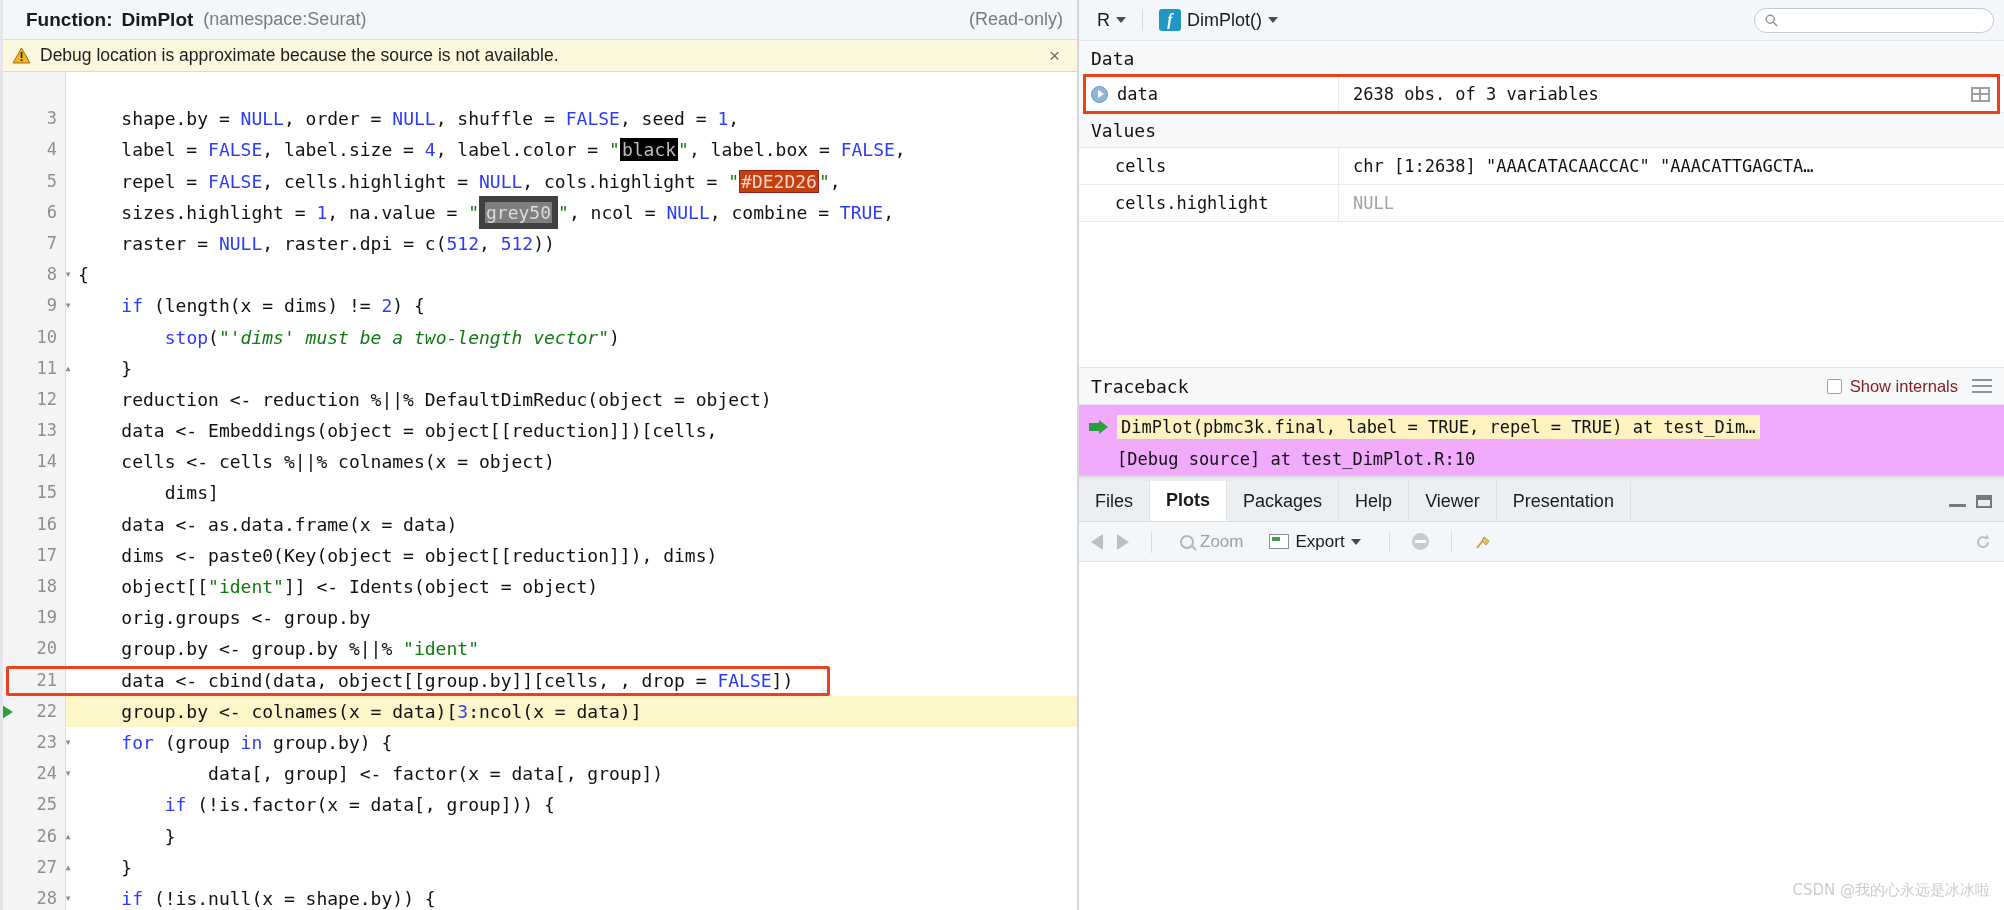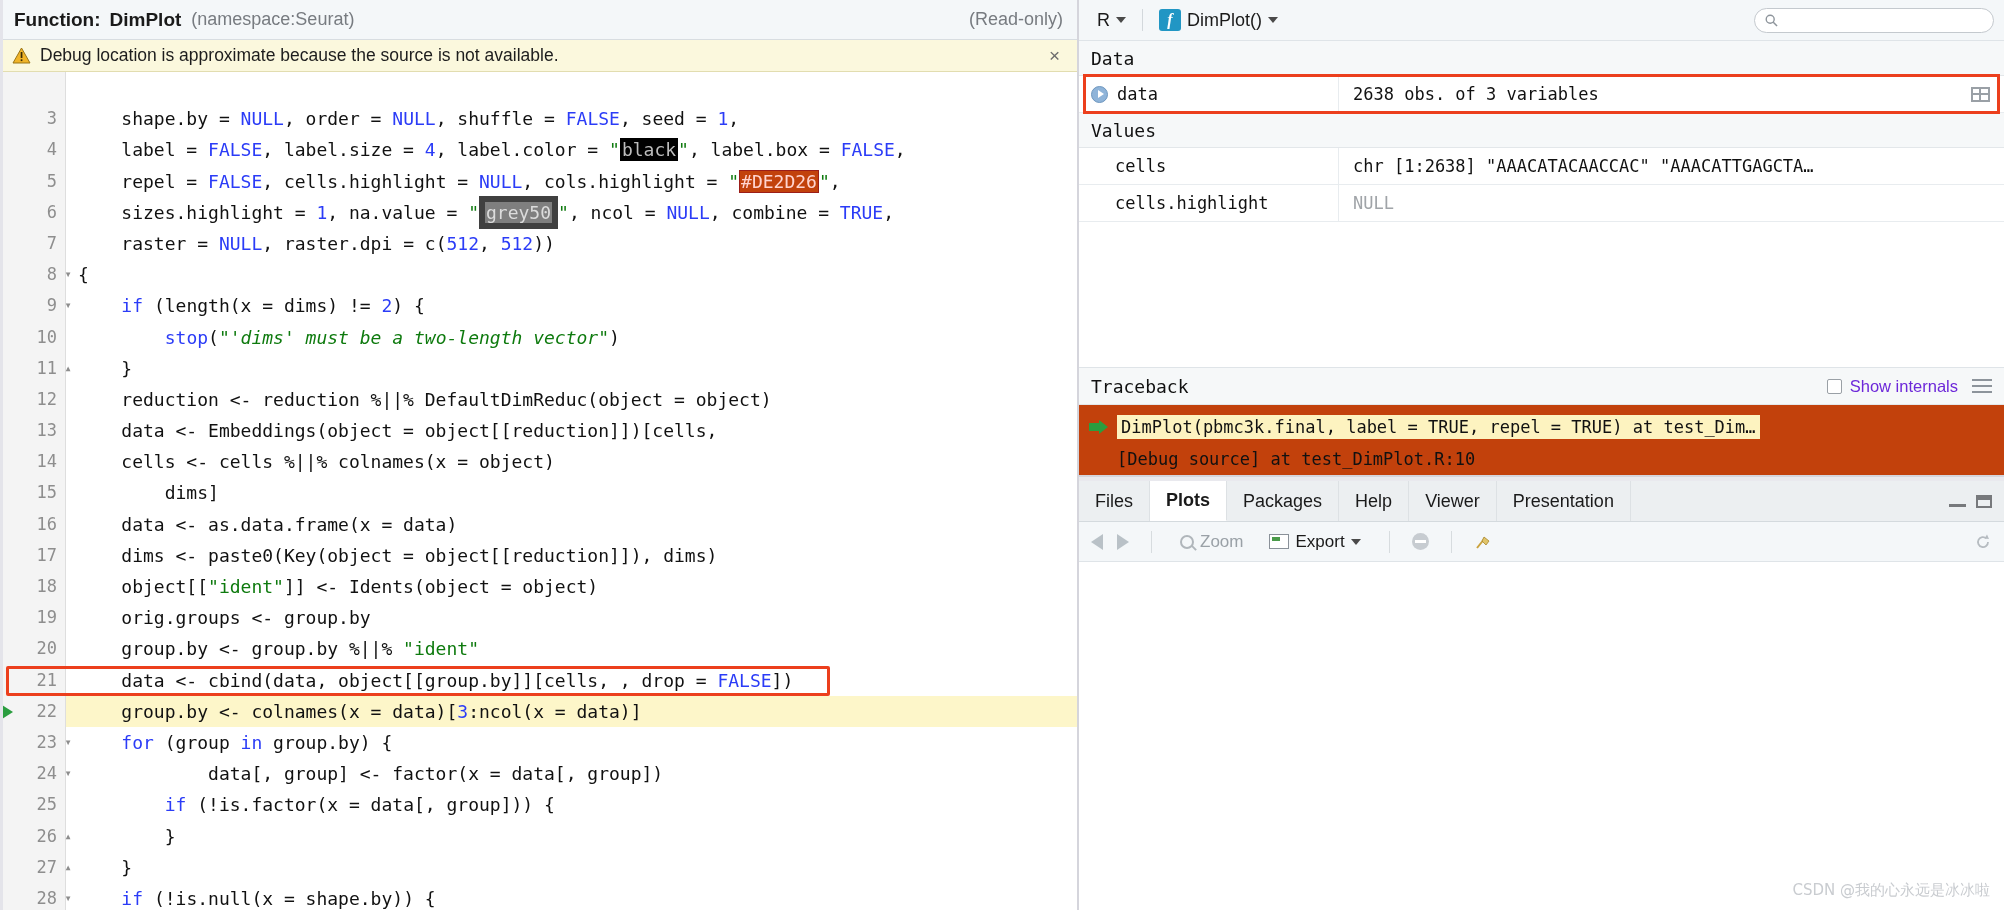--- a/index.html
+++ b/index.html
@@ -18,21 +18,21 @@
     background: #ffffff;
     border-right: 2px solid #d5d5dc;
   }
   .src-titlebar {
     height: 40px; flex: 0 0 40px;
     background: #f4f7f9;
     border-bottom: 1px solid #d8dde1;
     display: flex; align-items: center;
     padding: 0 14px;
   }
-  .src-title-label { font-size: 19px; color: #1a1a1a; font-weight: bold; }
+  .src-title-label { font-size: 19px; color: #1a1a1a; font-weight: bold; margin-left: 12px; }
   .src-title-fn { font-size: 19px; color: #1a1a1a; font-weight: bold; margin-left: 9px; }
   .src-title-ns { font-size: 18px; color: #777b80; margin-left: 10px; }
   .src-readonly { margin-left: auto; font-size: 18px; color: #777b80; }
 
   .warn-bar {
     height: 32px; flex: 0 0 32px;
     background: #fbf8dd;
     border-bottom: 1px solid #e2ddb0;
     display: flex; align-items: center;
     padding: 0 12px;
@@ -203,24 +203,24 @@
 
   
   .tb-hdr {
     height: 38px; display: flex; align-items: center;
     background: #f6f8f9; border-top: 1px solid #dfe4e8; border-bottom: 1px solid #e3e7ea;
     padding: 0 12px;
   }
   .tb-hdr-title { font-size: 18px; color: #111; font-family: "DejaVu Sans Mono", monospace; }
   .tb-chk-wrap { margin-left: auto; display: flex; align-items: center; gap: 8px; cursor:pointer; }
   .chkbox { width: 15px; height: 15px; border: 1px solid #9aa0a6; background: #fff; border-radius: 2px; }
-  .tb-chk-label { font-size: 16.5px; color: #6d28d9; font-family: "Liberation Sans", sans-serif; }
+  .tb-chk-label { font-size: 16.5px; color: #7f1d1d; font-family: "Liberation Sans", sans-serif; }
   .tb-menu-ic { margin-left: 14px; width: 20px; height: 14px; display:flex; flex-direction:column; justify-content:space-between; cursor:pointer;}
   .tb-menu-ic i { display:block; height:2px; background:#8d949b; }
-  .tb-list { padding-top: 6px; background: #c2410c; }
+  .tb-list { padding-top: 6px; background: #f0abfc; }
   .tb-entry {
     height: 32px; display: flex; align-items: center;
     font-family: "DejaVu Sans Mono", monospace; font-size: 17px;
     padding-left: 10px; color: #111;
   }
   .tb-entry .arrow-slot { width: 28px; flex: 0 0 28px; display:flex; align-items:center; }
   .tb-entry .txt { white-space: nowrap; overflow: hidden; }
   .tb-entry.active .txt { background: #fdf3c0; padding: 2px 4px; }
 
   

